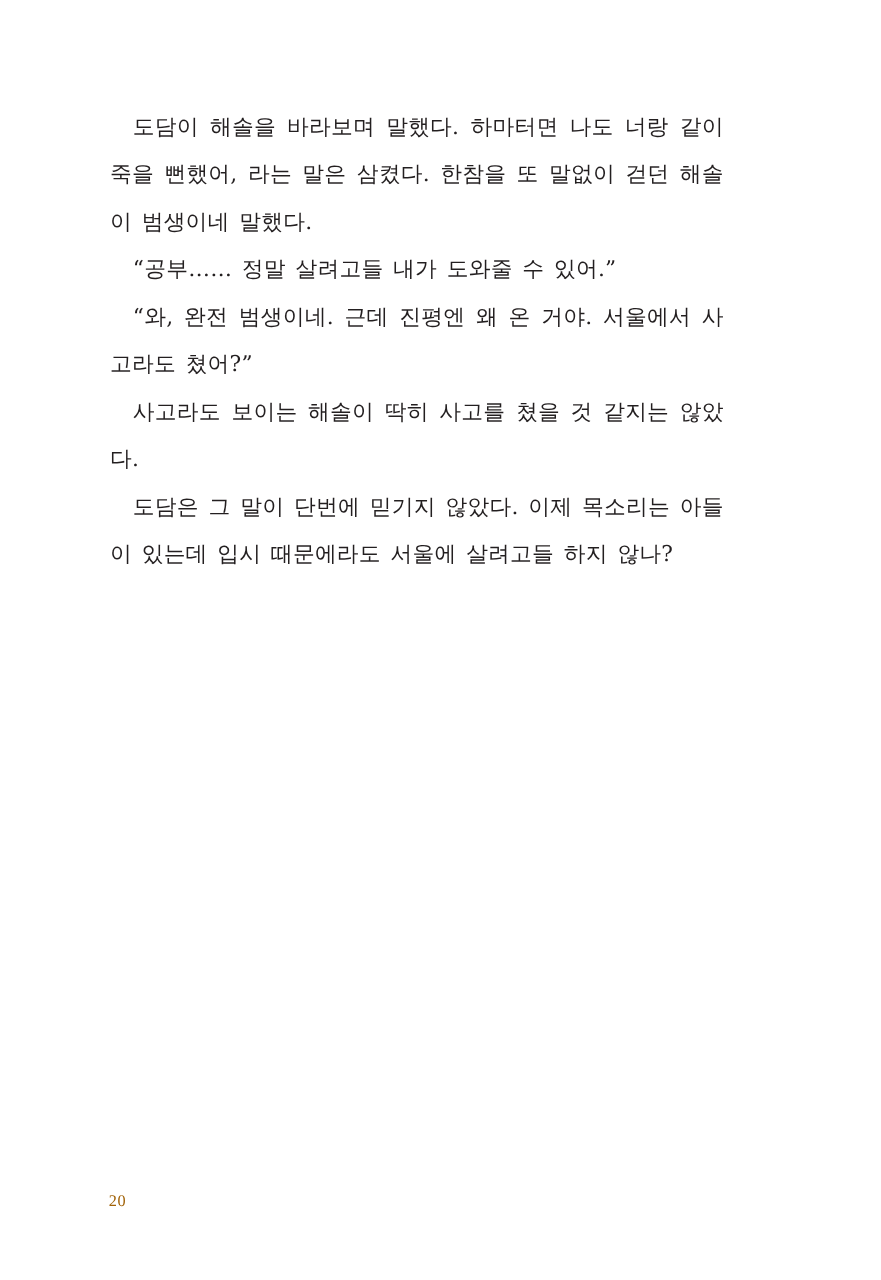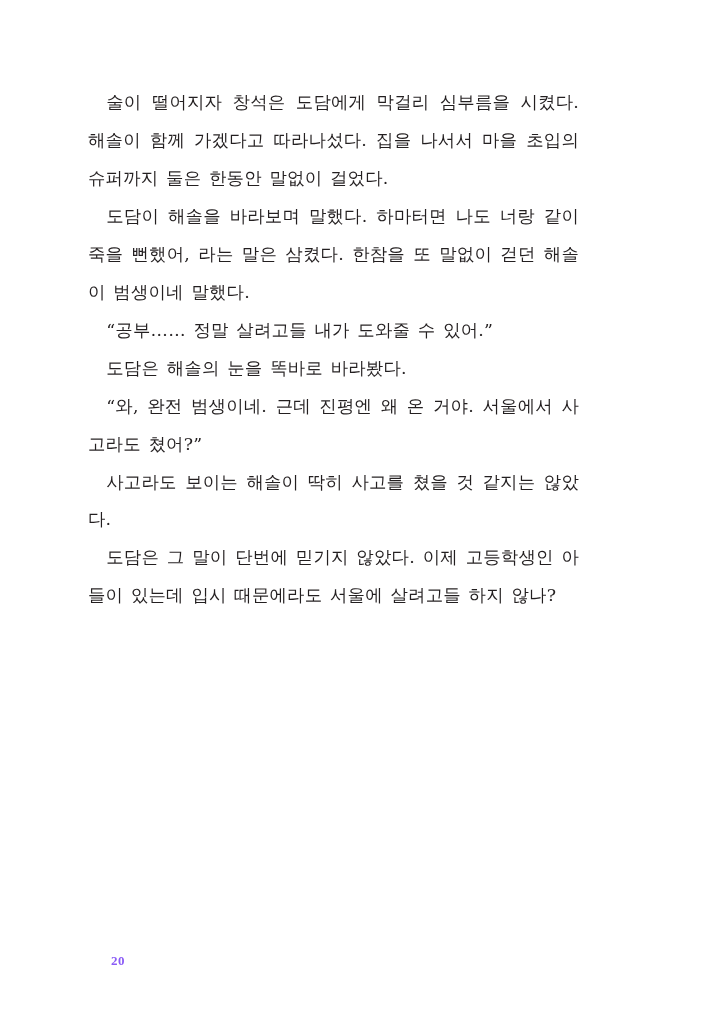--- a/index.html
+++ b/index.html
@@ -32,33 +32,30 @@
       text-align-last: left;
     }
     .para.indent {
       text-indent: 1.05em;
     }
     .page-number {
       position: absolute;
       left: 87px;
       top: 953px;
       font-family: "Liberation Serif", "DejaVu Serif", serif;
-      font-weight: bold;
+      font-weight: normal;
       font-size: 13px;
-      color: #8b5cf6;
+      color: #a16207;
       letter-spacing: 0.5px;
-      margin-left: 24px;
     }
   </style>
 </head>
 <body>
 
 <div class="page">
-  <p class="para indent">술이 떨어지자 창석은 도담에게 막걸리 심부름을 시켰다. 해솔이 함께 가겠다고 따라나섰다. 집을 나서서 마을 초입의 슈퍼까지 둘은 한동안 말없이 걸었다.</p>
   <p class="para indent">도담이 해솔을 바라보며 말했다. 하마터면 나도 너랑 같이 죽을 뻔했어, 라는 말은 삼켰다. 한참을 또 말없이 걷던 해솔이 범생이네 말했다.</p>
   <p class="para indent">“공부…… 정말 살려고들 내가 도와줄 수 있어.”</p>
-  <p class="para indent">도담은 해솔의 눈을 똑바로 바라봤다.</p>
   <p class="para indent">“와, 완전 범생이네. 근데 진평엔 왜 온 거야. 서울에서 사고라도 쳤어?”</p>
   <p class="para indent">사고라도 보이는 해솔이 딱히 사고를 쳤을 것 같지는 않았다.</p>
-  <p class="para indent">도담은 그 말이 단번에 믿기지 않았다. 이제 고등학생인 아들이 있는데 입시 때문에라도 서울에 살려고들 하지 않나?</p>
+  <p class="para indent">도담은 그 말이 단번에 믿기지 않았다. 이제 목소리는 아들이 있는데 입시 때문에라도 서울에 살려고들 하지 않나?</p>
 </div>
 
 <div class="page-number">20</div>
 
 </body></html>

